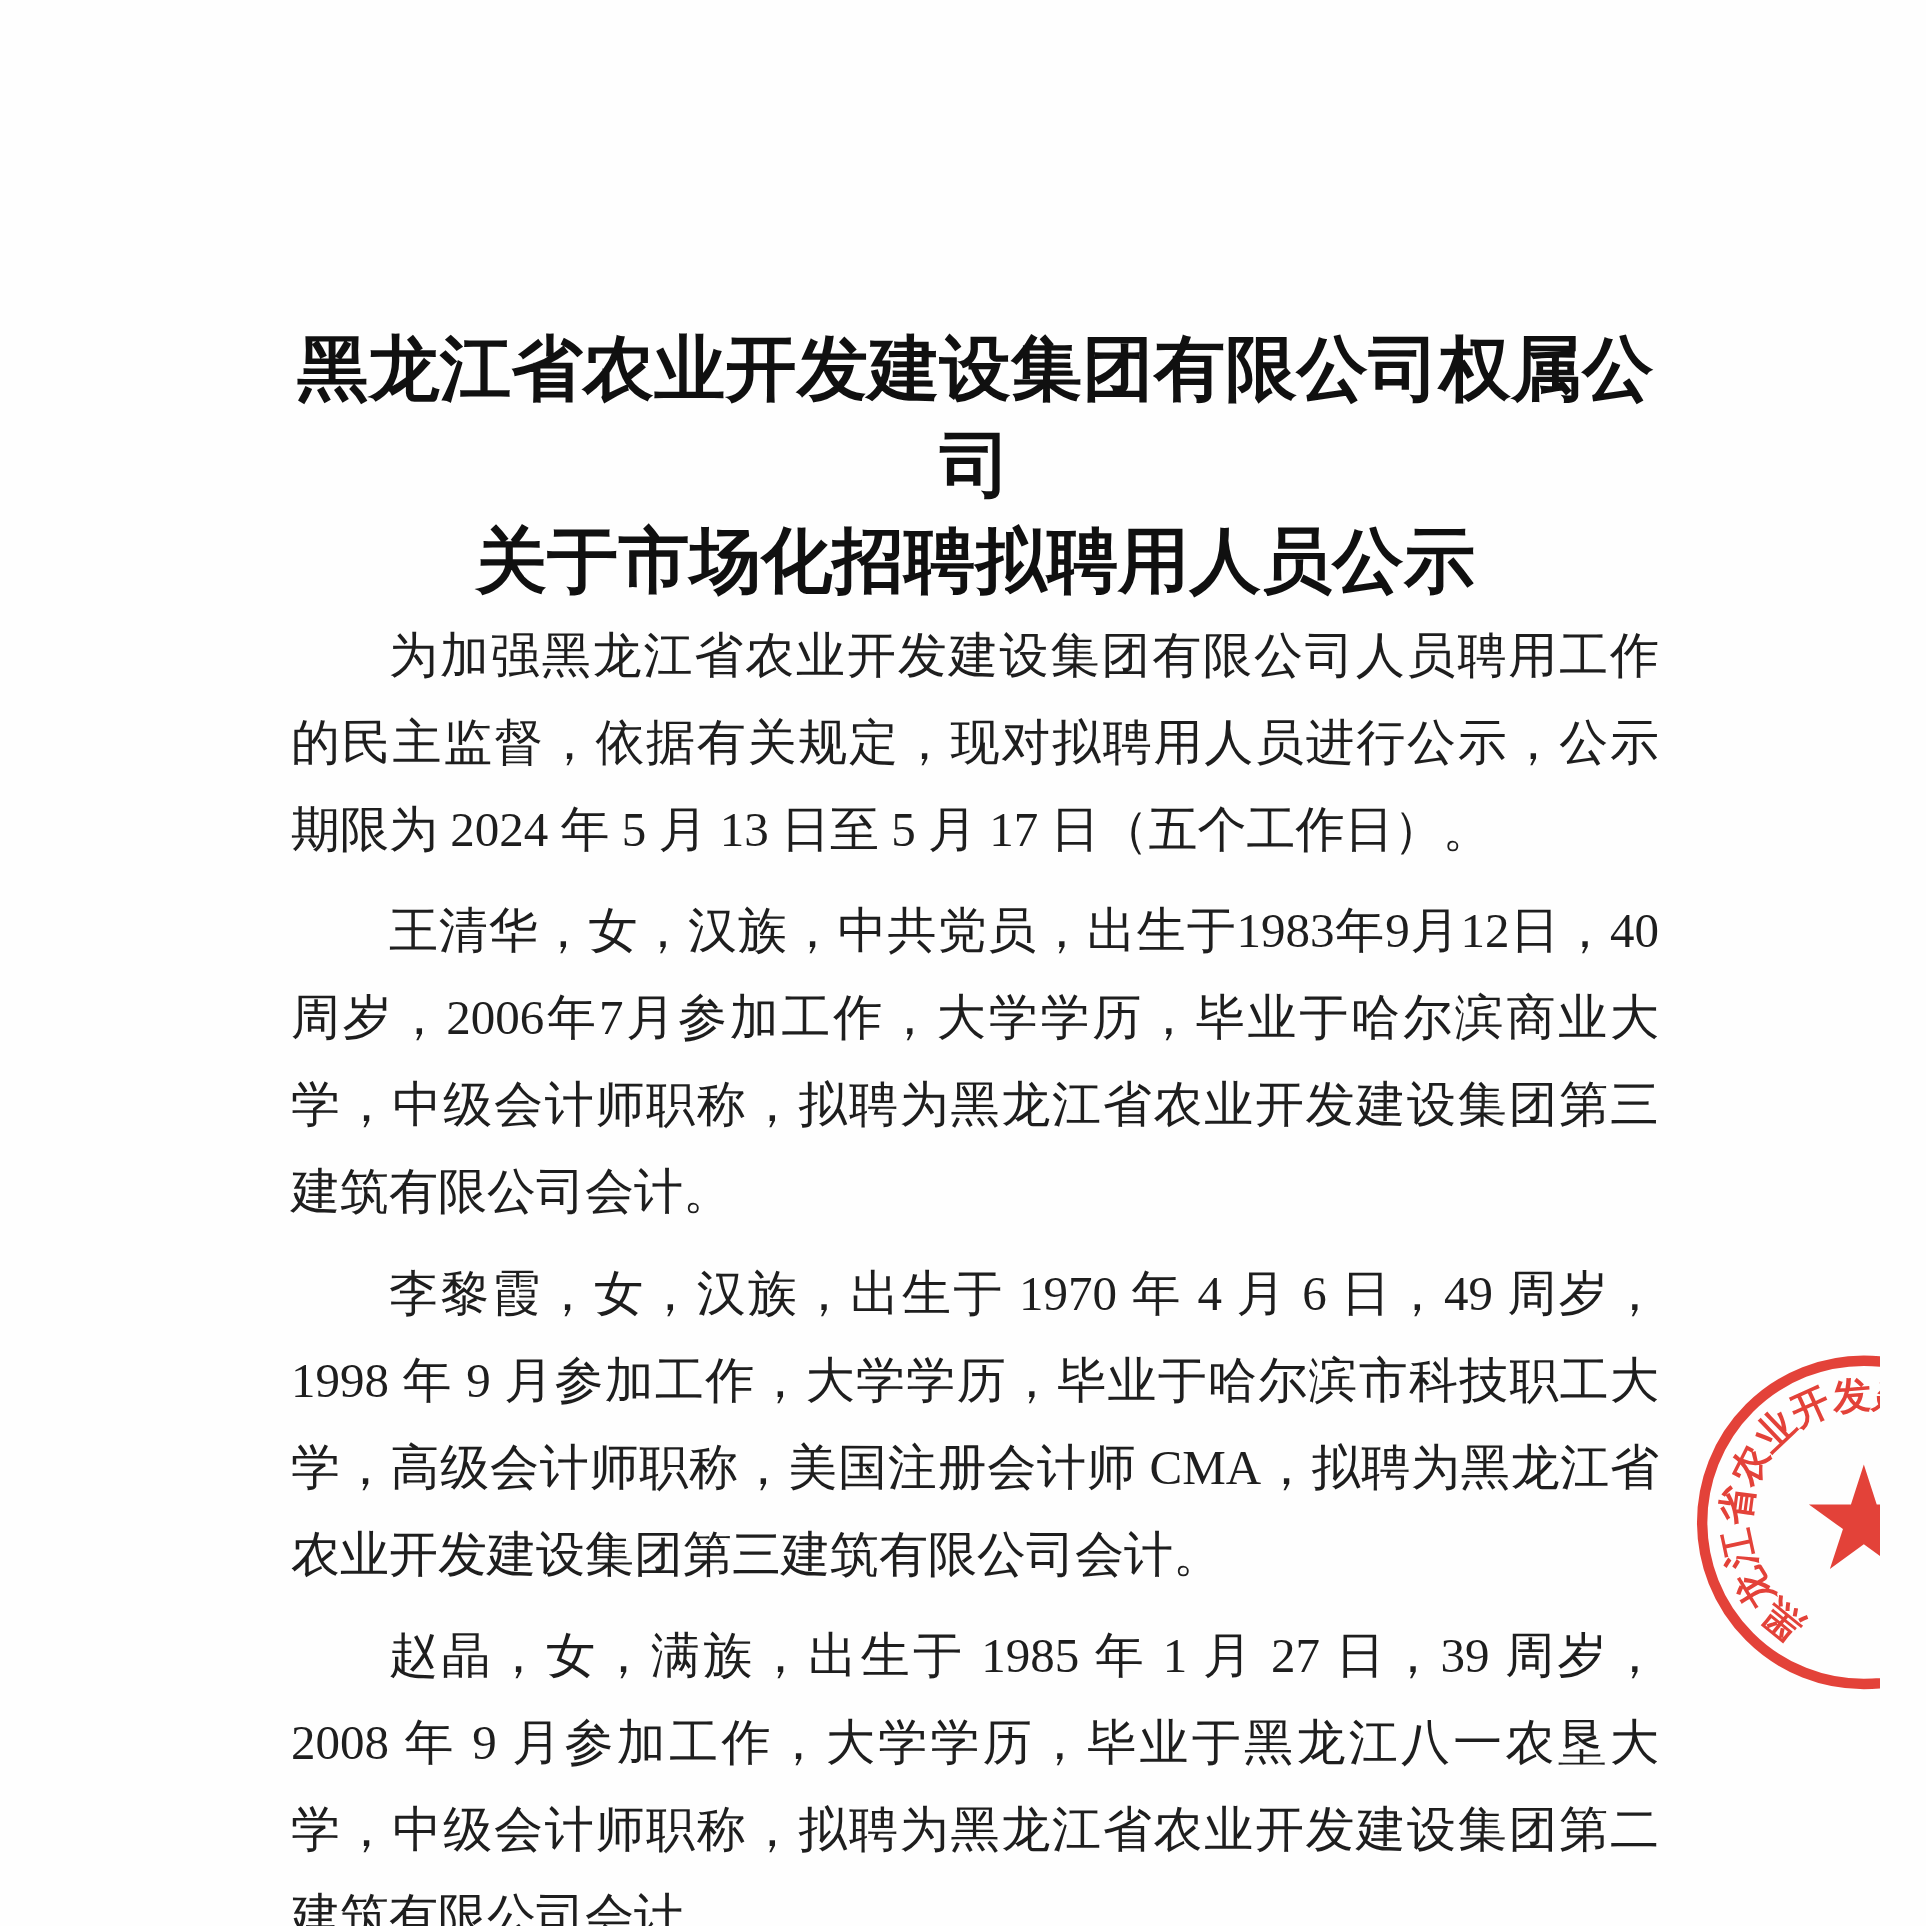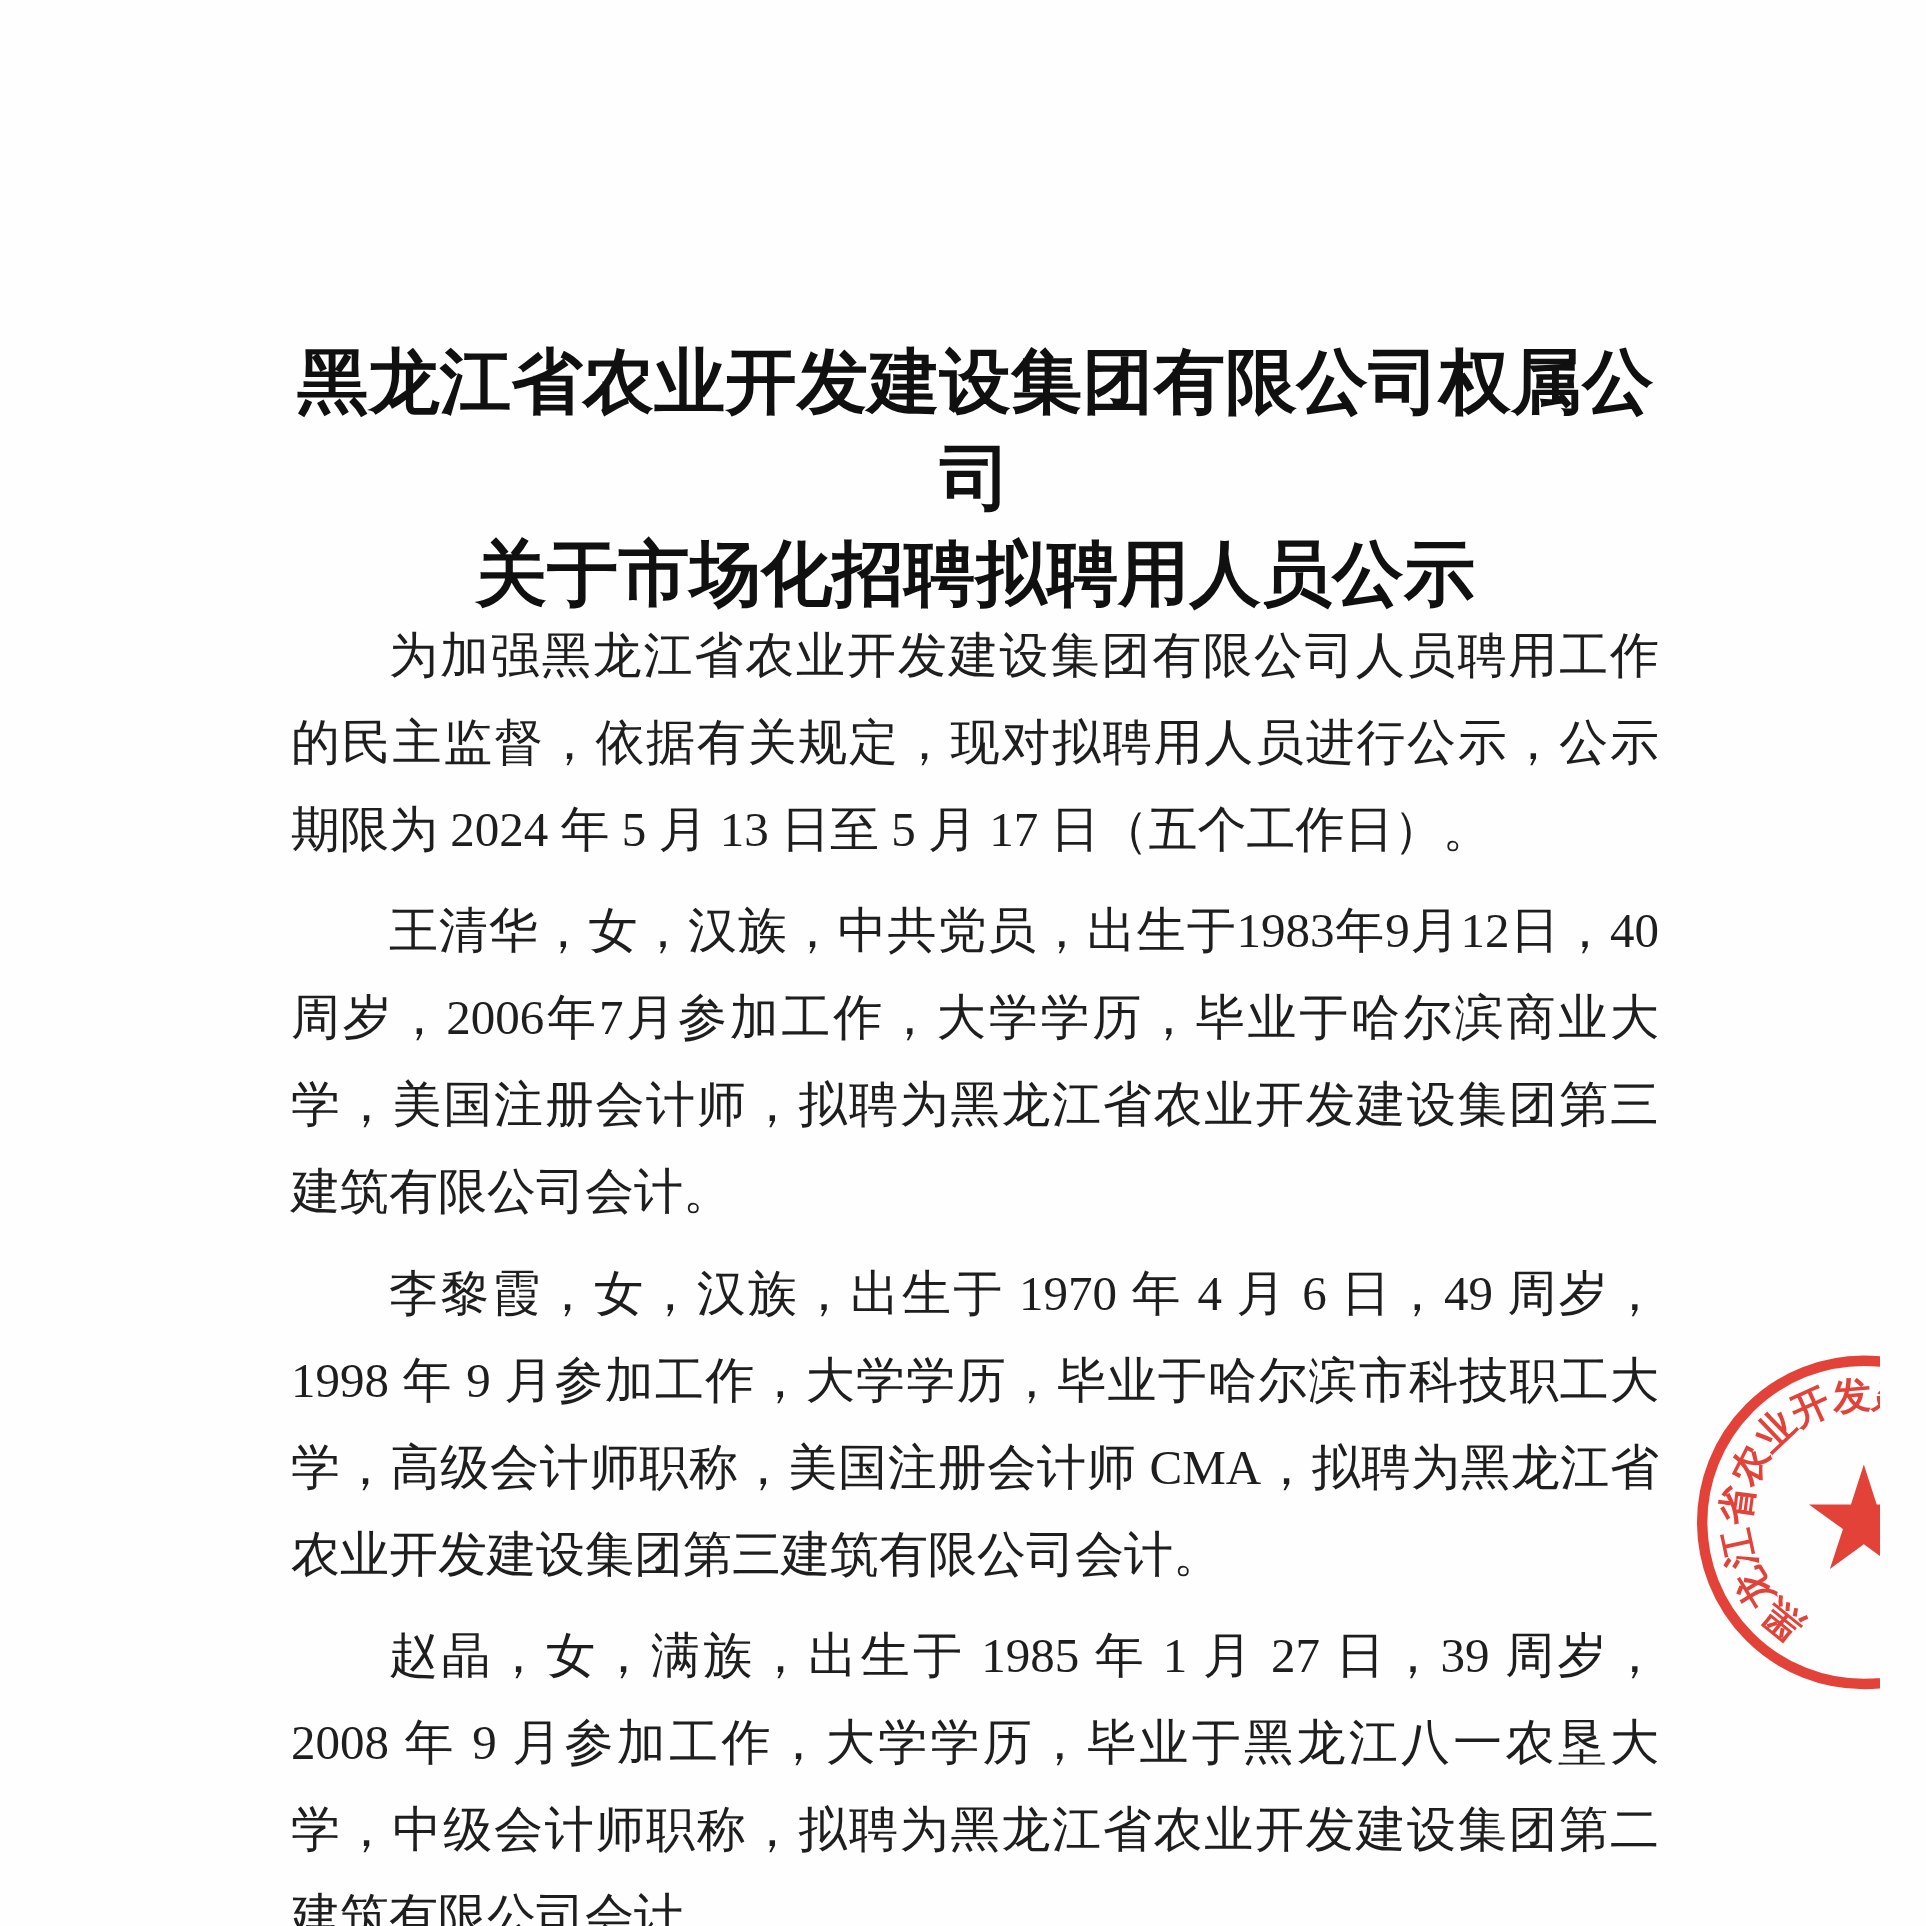--- a/index.html
+++ b/index.html
@@ -15,21 +15,21 @@
   }
   .page {
     position: relative;
     width: 1928px;
     height: 2728px;
     background: #fefefe;
     overflow: hidden;
   }
   .doc-title {
     position: absolute;
-    top: 334px;
+    top: 321px;
     left: 270px;
     right: 247px;
     margin: 0;
     text-align: center;
     font-size: 71px;
     line-height: 96px;
     font-weight: 700;
     color: #101010;
     letter-spacing: 0.4px;
   }
@@ -79,21 +79,21 @@
 
 <div class="page">
 
   <h1 class="doc-title">
     <span class="tl">黑龙江省农业开发建设集团有限公司权属公司</span>
     <span class="tl">关于市场化招聘拟聘用人员公示</span>
   </h1>
 
   <div class="doc-body">
     <p>为加强黑龙江省农业开发建设集团有限公司人员聘用工作的民主监督，依据有关规定，现对拟聘用人员进行公示，公示期限为 2024 年 5 月 13 日至 5 月 17 日（五个工作日）。</p>
-    <p>王清华，女，汉族，中共党员，出生于1983年9月12日，40周岁，2006年7月参加工作，大学学历，毕业于哈尔滨商业大学，美国注册会计师，拟聘为黑龙江省农业开发建设集团第三建筑有限公司会计。</p>
+    <p>王清华，女，汉族，中共党员，出生于1983年9月12日，40周岁，2006年7月参加工作，大学学历，毕业于哈尔滨商业大学，中级会计师职称，拟聘为黑龙江省农业开发建设集团第三建筑有限公司会计。</p>
     <p>李黎霞，女，汉族，出生于 1970 年 4 月 6 日，49 周岁，1998 年 9 月参加工作，大学学历，毕业于哈尔滨市科技职工大学，高级会计师职称，美国注册会计师 CMA，拟聘为黑龙江省农业开发建设集团第三建筑有限公司会计。</p>
     <p>赵晶，女，满族，出生于 1985 年 1 月 27 日，39 周岁，2008 年 9 月参加工作，大学学历，毕业于黑龙江八一农垦大学，中级会计师职称，拟聘为黑龙江省农业开发建设集团第二建筑有限公司会计。</p>
 
   </div>
 
   <div class="seal-wrap">
     <svg viewBox="4350 3450 530 1010" xmlns="http://www.w3.org/2000/svg" xmlns:xlink="http://www.w3.org/1999/xlink">
       <g class="seal-ink" fill="#e2342b" stroke="none">
         <circle cx="4838" cy="3952" r="420" fill="none" stroke="#e2342b" stroke-width="27"></circle>
         <path id="sealArc" d="M 4690 4208 A 295 295 0 0 1 4939 3675" fill="none"></path>

